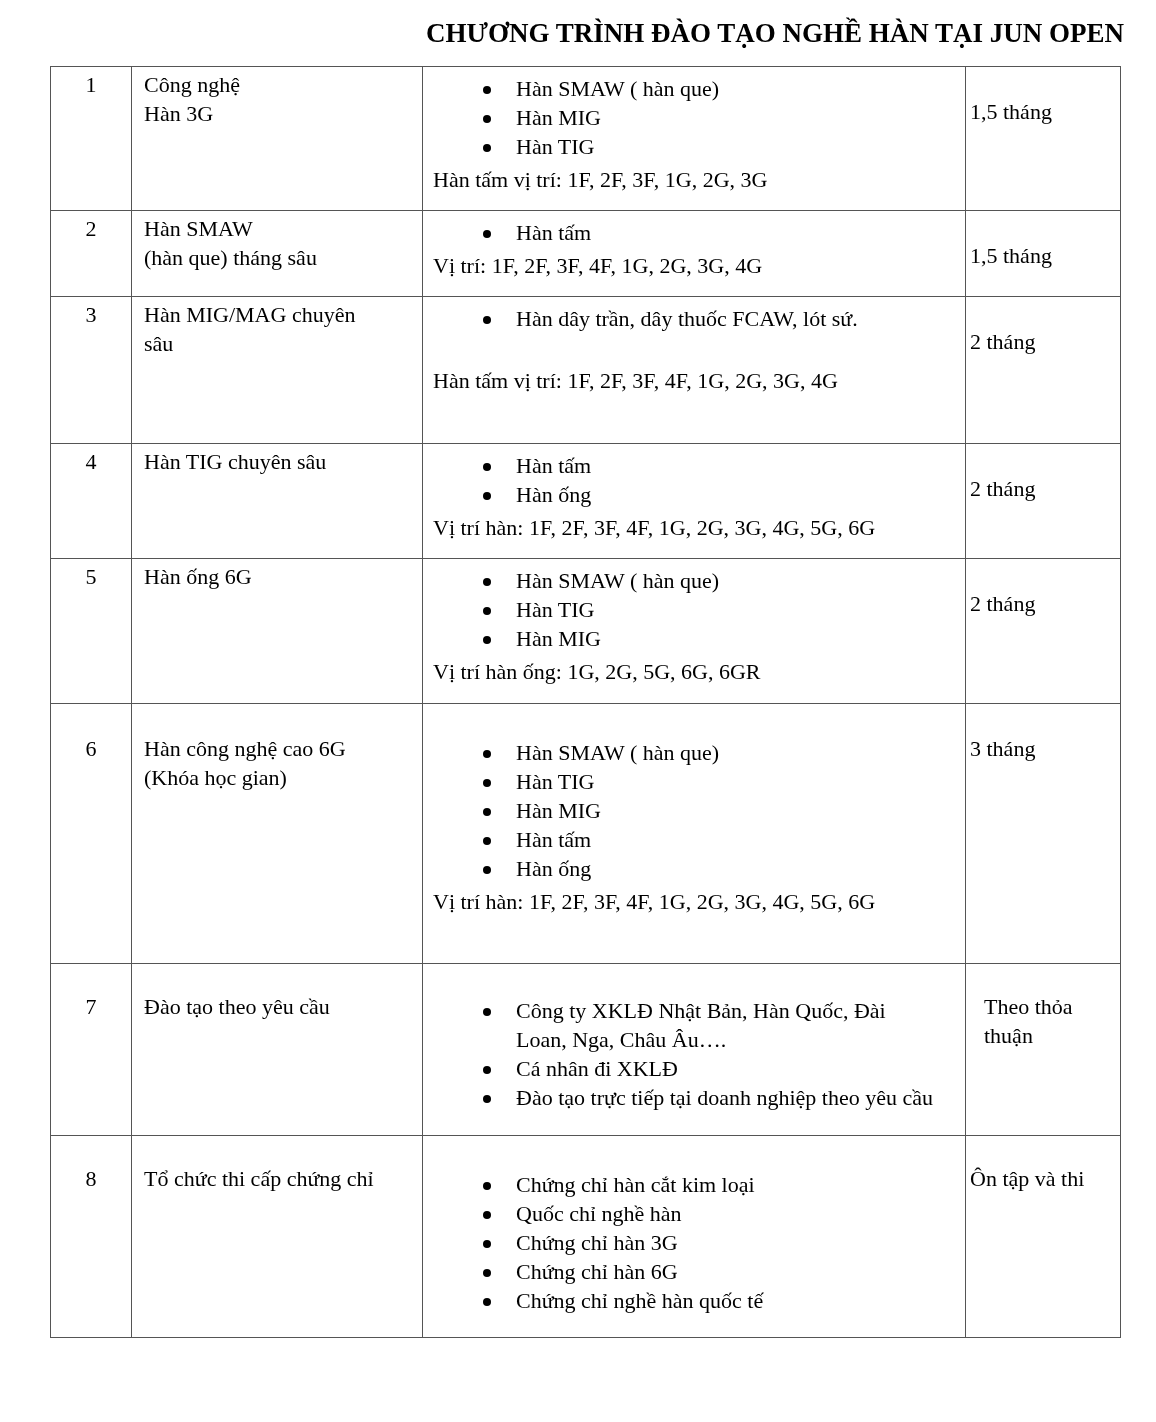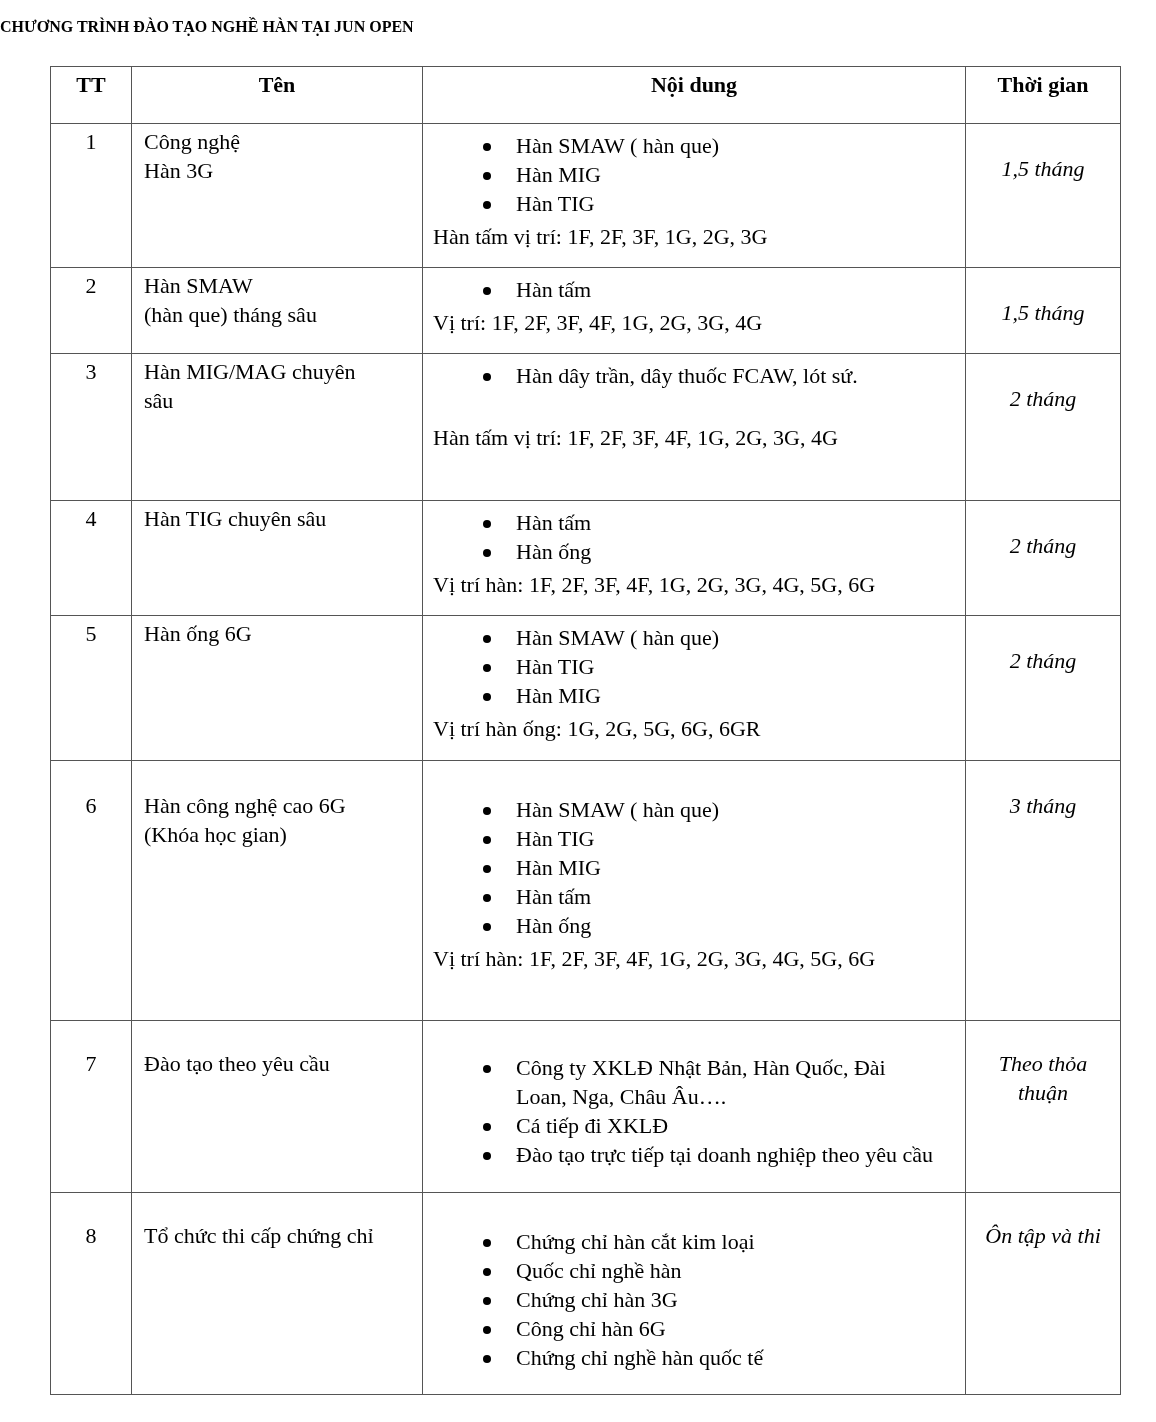--- a/index.html
+++ b/index.html
@@ -3,41 +3,41 @@
 <meta charset="utf-8">
 <style>
   html, body { margin: 0; padding: 0; background: #ffffff; }
   body {
     width: 1156px; height: 1422px; position: relative; overflow: hidden;
     font-family: "Liberation Serif", "DejaVu Serif", serif;
     color: #000;
   }
   .title {
     position: absolute; left: 0; top: 18px; width: 1124px;
-    text-align: left; font-weight: bold; font-size: 16px;
+    text-align: right; font-weight: bold; font-size: 27px;
     letter-spacing: 0px;
   }
   table.main {
     position: absolute; left: 50px; top: 66px;
     width: 1070px; border-collapse: collapse; table-layout: fixed;
     font-size: 22px; line-height: 29px;
   }
   table.main td, table.main th {
     border: 1.5px solid #555;
     vertical-align: top;
     padding: 0;
   }
   table.main th {
     font-weight: bold; font-size: 22px; text-align: center;
     padding-top: 3px;
   }
   .c-tt { text-align: center; padding-top: 3px !important; }
   .c-name { padding: 3px 8px 0 12px !important; }
   .c-content { padding: 3px 8px 0 10px !important; }
-  .c-time { text-align: center; padding: 3px 4px 0 4px !important; font-style: italic; }
+  .c-time { padding: 3px 4px 0 4px !important; }
   ul.bullets { list-style: none; margin: 4px; padding: 0; }
   ul.bullets li { position: relative; padding-left: 79px; }
   ul.bullets li::before {
     content: ""; position: absolute; left: 46px; top: 12px;
     width: 8px; height: 8px; border-radius: 50%; background: #000;
   }
   .plain { display: block; }
   .gap { display: block; height: 29px; }
 </style>
 </head>
@@ -46,26 +46,20 @@
 <div class="title">CHƯƠNG TRÌNH ĐÀO TẠO NGHỀ HÀN TẠI JUN OPEN</div>
 
 <table class="main">
   <colgroup>
     <col style="width:81px">
     <col style="width:291px">
     <col style="width:543px">
     <col style="width:155px">
   </colgroup>
   <tbody>
-      <tr style="height:57px">
-    <th>TT</th>
-    <th>Tên</th>
-    <th>Nội dung</th>
-    <th>Thời gian</th>
-  </tr>
 
   <tr style="height:144px">
     <td class="c-tt">1</td>
     <td class="c-name">
       <span class="plain">Công nghệ</span>
       <span class="plain">Hàn 3G</span>
     </td>
     <td class="c-content">
       <ul class="bullets">
         <li>Hàn SMAW ( hàn que)</li>
@@ -159,37 +153,37 @@
   </tr>
 
   <tr style="height:172px">
     <td class="c-tt" style="padding-top:28px !important">7</td>
     <td class="c-name" style="padding-top:28px !important">
       <span class="plain">Đào tạo theo yêu cầu</span>
     </td>
     <td class="c-content" style="padding-top:28px !important; padding-right:24px !important">
       <ul class="bullets">
         <li>Công ty XKLĐ Nhật Bản, Hàn Quốc, Đài Loan, Nga, Châu Âu….</li>
-        <li>Cá tiếp đi XKLĐ</li>
+        <li>Cá nhân đi XKLĐ</li>
         <li>Đào tạo trực tiếp tại doanh nghiệp theo yêu cầu</li>
       </ul>
     </td>
     <td class="c-time" style="padding-top:28px !important; padding-left:18px !important; padding-right:18px !important">Theo thỏa thuận</td>
   </tr>
 
   <tr style="height:202px">
     <td class="c-tt" style="padding-top:28px !important">8</td>
     <td class="c-name" style="padding-top:28px !important">
       <span class="plain">Tổ chức thi cấp chứng chỉ</span>
     </td>
     <td class="c-content" style="padding-top:30px !important">
       <ul class="bullets">
         <li>Chứng chỉ hàn cắt kim loại</li>
         <li>Quốc chỉ nghề hàn</li>
         <li>Chứng chỉ hàn 3G</li>
-        <li>Công chỉ hàn 6G</li>
+        <li>Chứng chỉ hàn 6G</li>
         <li>Chứng chỉ nghề hàn quốc tế</li>
       </ul>
     </td>
     <td class="c-time" style="padding-top:28px !important">Ôn tập và thi</td>
   </tr>
 </tbody>
   </table>
 
 </body></html>

